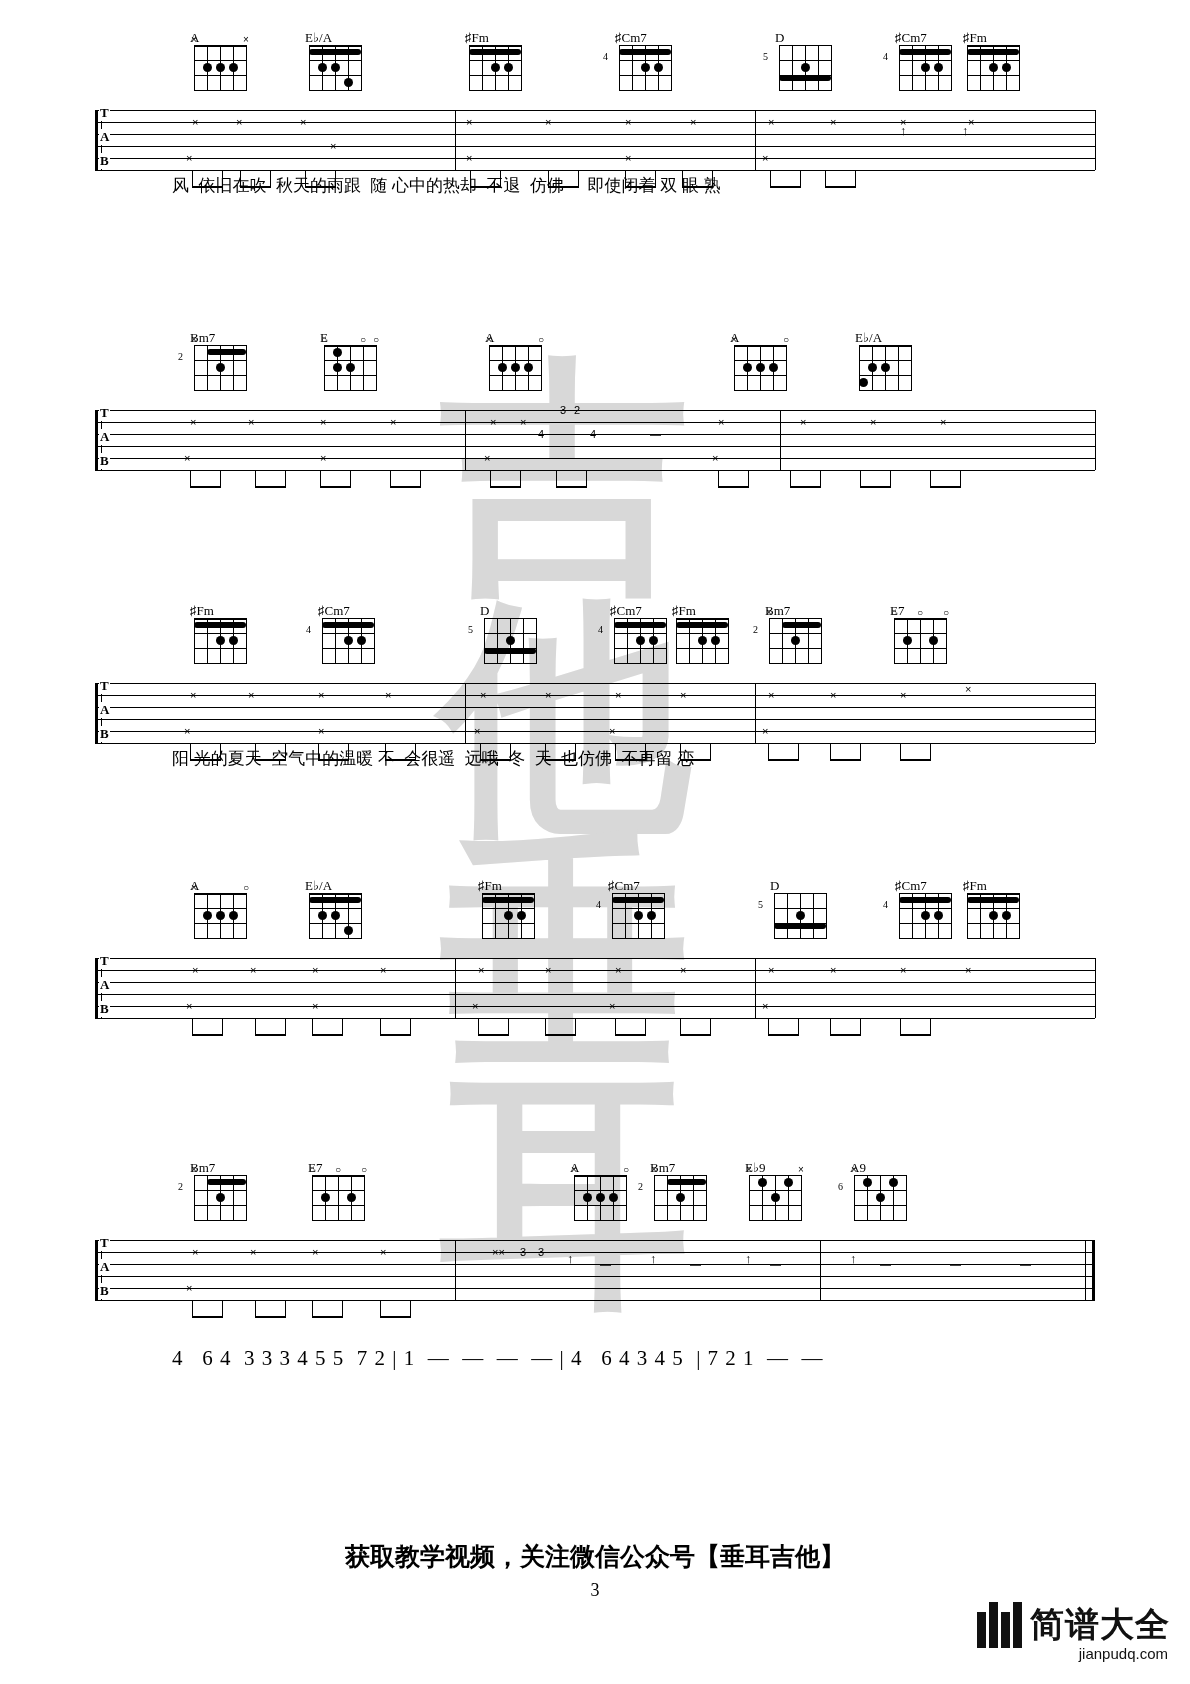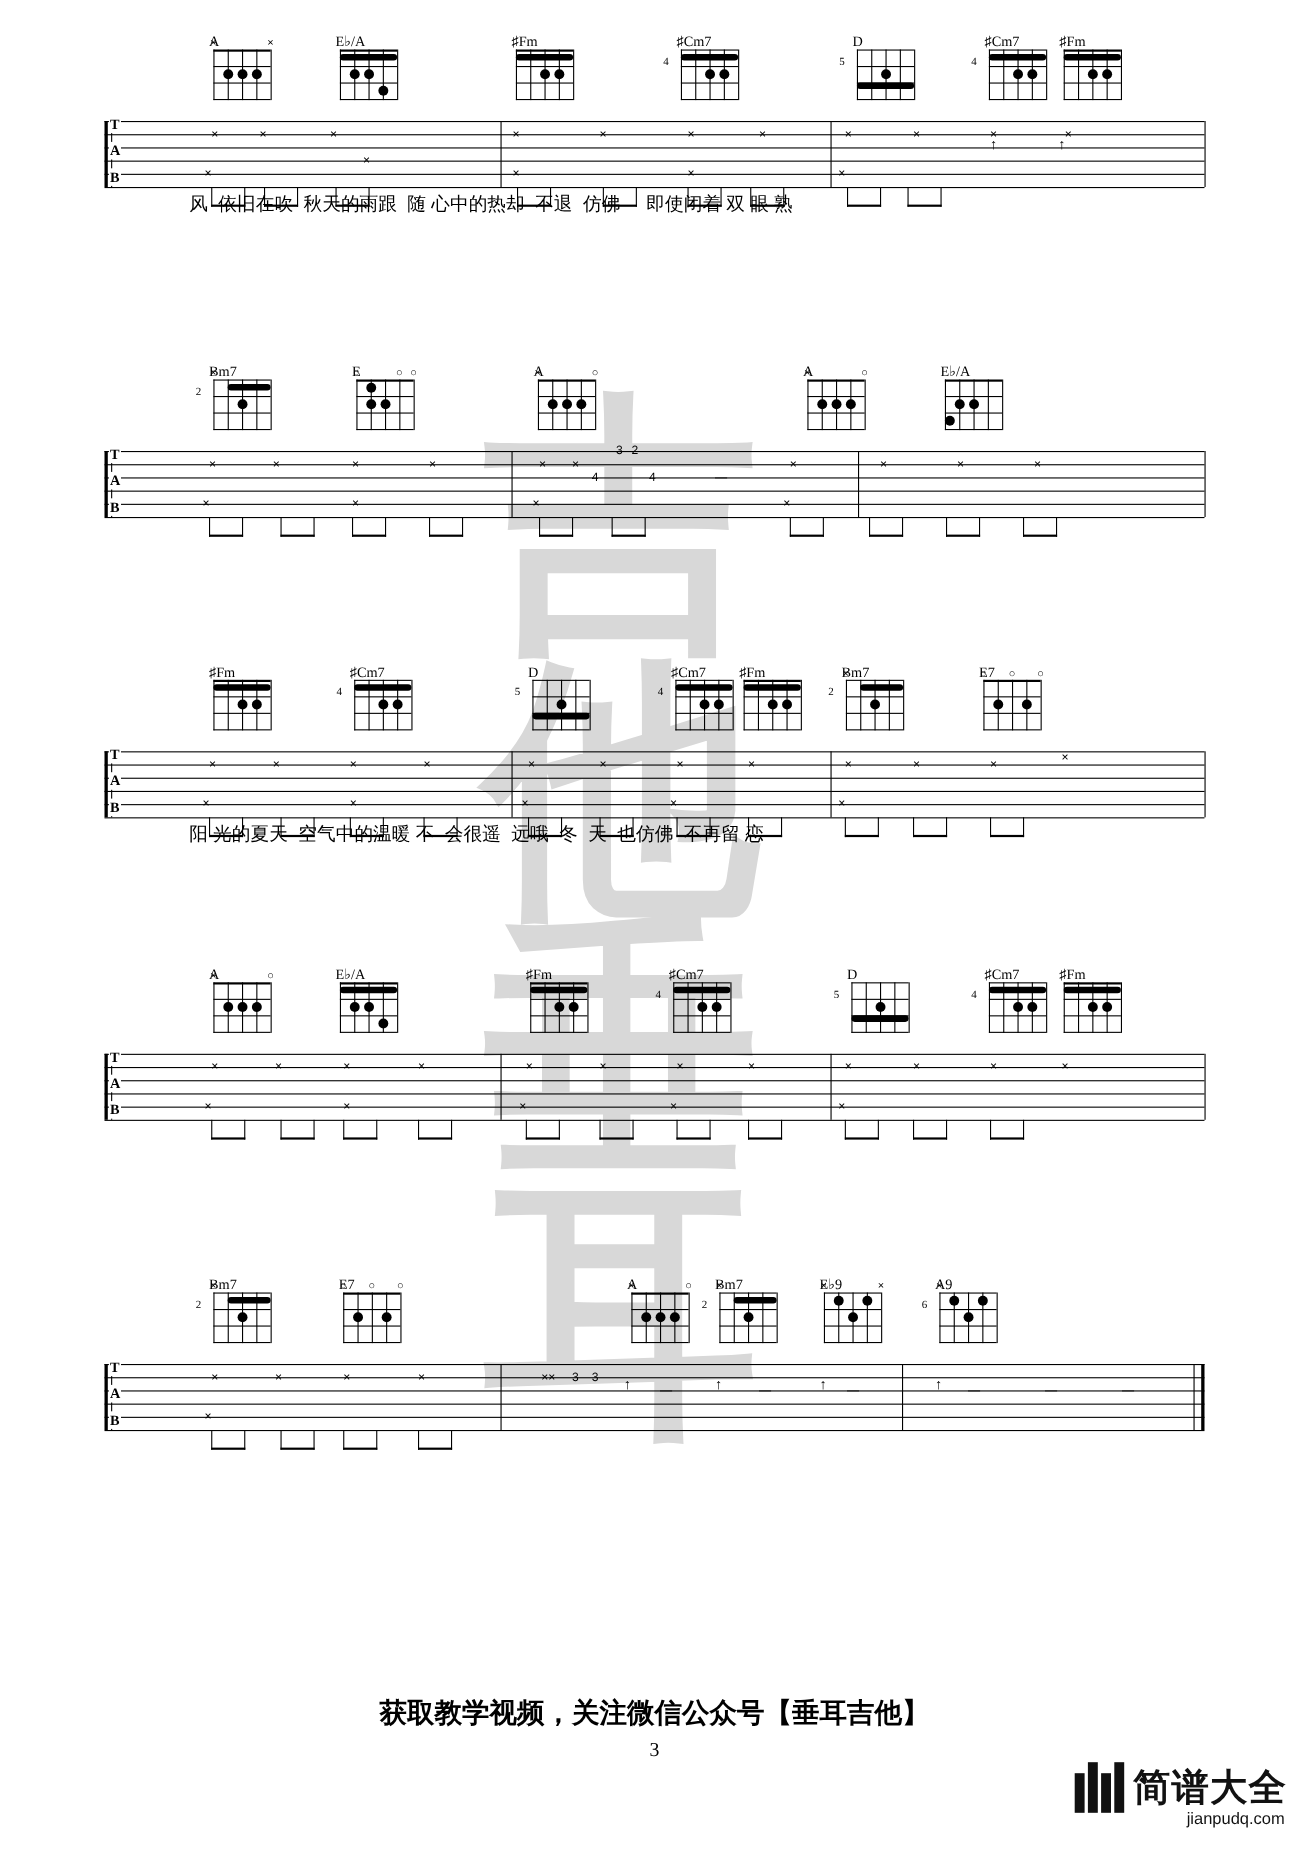--- a/index.html
+++ b/index.html
@@ -1002,20 +1002,23 @@
         <div class="stem" style="left:285px;top:68px;height:18px;"></div>
     <div class="beam" style="left:255px;top:84px;width:31px;"></div>
     <div class="stem" style="left:312px;top:68px;height:18px;"></div>
         <div class="stem" style="left:342px;top:68px;height:18px;"></div>
     <div class="beam" style="left:312px;top:84px;width:31px;"></div>
     <div class="stem" style="left:380px;top:68px;height:18px;"></div>
         <div class="stem" style="left:410px;top:68px;height:18px;"></div>
     <div class="beam" style="left:380px;top:84px;width:31px;"></div>
   </div>
 
+  <div class="melody" style="margin-top:42px;">
+    <span class="m" style="left:172px;">4   6 4  3 3 3 4 5 5  7 2 | 1  —  —  —  — | 4   6 4 3 4 5  | 7 2 1  —  —</span>
+  </div>
 </div>
 
 </div>
 
 <div class="footer">获取教学视频，关注微信公众号【垂耳吉他】</div>
 <div class="pageno">3</div>
 
 <div class="logo">
   <span class="bars">
     <i style="height:36px;"></i>

